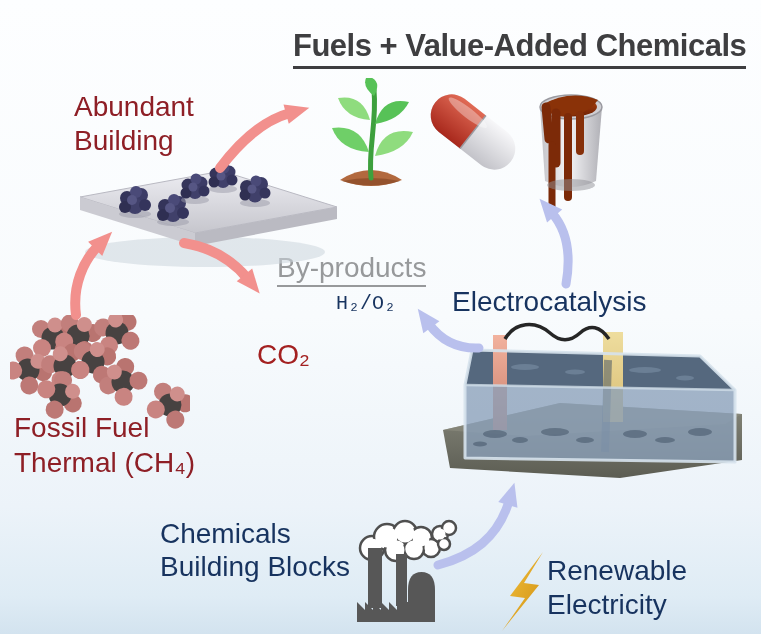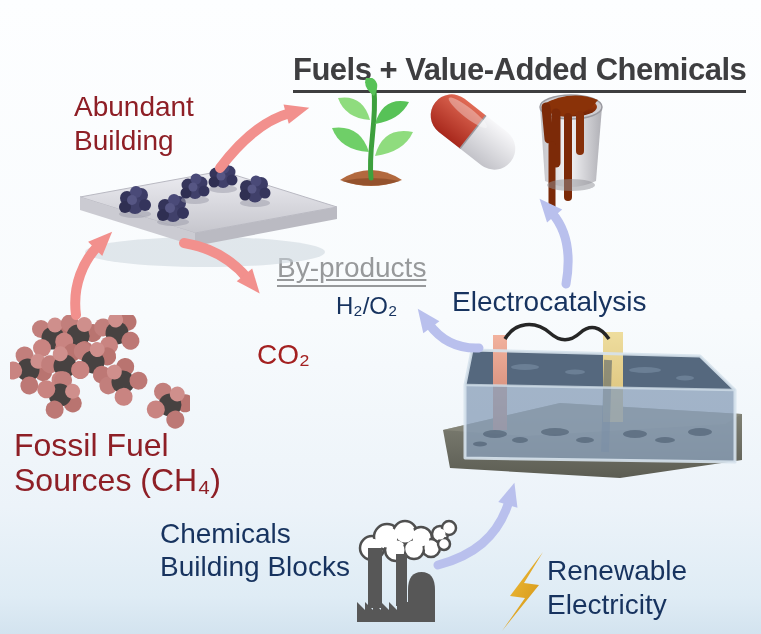--- a/index.html
+++ b/index.html
@@ -3,29 +3,29 @@
 <meta charset="utf-8">
 <style>
   html,body{margin:0;padding:0;background:#ffffff;}
   #canvas{
     position:relative;width:761px;height:634px;overflow:hidden;
     font-family:"Liberation Sans","DejaVu Sans",sans-serif;
     background:linear-gradient(180deg,#fdfeff 0%,#f8fbfd 50%,#ecf3f9 80%,#dfecf5 94%,#d3e3ef 100%);
   }
   .abs{position:absolute;}
   .label{white-space:nowrap;}
-  #title{left:293px;top:52px;font-size:31px;font-weight:bold;color:#3e3e40;
+  #title{left:293px;top:28px;font-size:31px;font-weight:bold;color:#3e3e40;
          letter-spacing:-0.5px;border-bottom:3px solid #3e3e40;padding-bottom:2px;}
   #thermal-label{left:74px;top:90px;font-size:28px;color:#8e1f26;line-height:34px;}
   #byproducts-heading{left:277px;top:252px;font-size:28px;color:#97999b;
-         border-bottom:2.5px solid #97999b;padding-bottom:1px;text-decoration:underline;}
+         border-bottom:2.5px solid #97999b;padding-bottom:1px;}
   #co2-label{left:257px;top:299px;font-size:28px;color:#a32020;margin-top:40px;}
-  #h2o2-label{left:336px;top:292px;font-size:24px;color:#17335f;}
+  #h2o2-label{left:336px;top:292px;font-size:20px;color:#17335f;font-family:Liberation Mono, monospace;}
   #electro-label{left:452px;top:286px;font-size:28px;color:#17335f;}
-  #fossil-label{left:14px;top:428px;font-size:32px;color:#8e1f26;line-height:35px;}
+  #fossil-label{left:14px;top:410px;font-size:28px;color:#8e1f26;line-height:35px;}
   #blocks-label{left:160px;top:517px;font-size:28px;color:#17335f;line-height:33px;}
   #renewable-label{left:547px;top:554px;font-size:28px;color:#17335f;line-height:34px;}
   svg{display:block;}
 </style>
 </head>
 <body>
 
 <div id="canvas">
 
   <div id="title" class="abs label">Fuels + Value-Added Chemicals</div>
@@ -36,21 +36,21 @@
   </div>
 
   <div id="byproducts-heading" class="abs label">By-products</div>
   <div id="co2-label" class="abs label">CO₂</div>
   <div id="h2o2-label" class="abs label">H₂/O₂</div>
 
   <div id="electro-label" class="abs label">Electrocatalysis</div>
 
   <div id="fossil-label" class="abs label">
     <div>Fossil Fuel</div>
-    <div>Sources (CH₄)</div>
+    <div>Thermal (CH₄)</div>
   </div>
 
   <div id="blocks-label" class="abs label">
     <div>Chemicals</div>
     <div>Building Blocks</div>
   </div>
 
   <div id="renewable-label" class="abs label">
     <div>Renewable</div>
     <div>Electricity</div>

